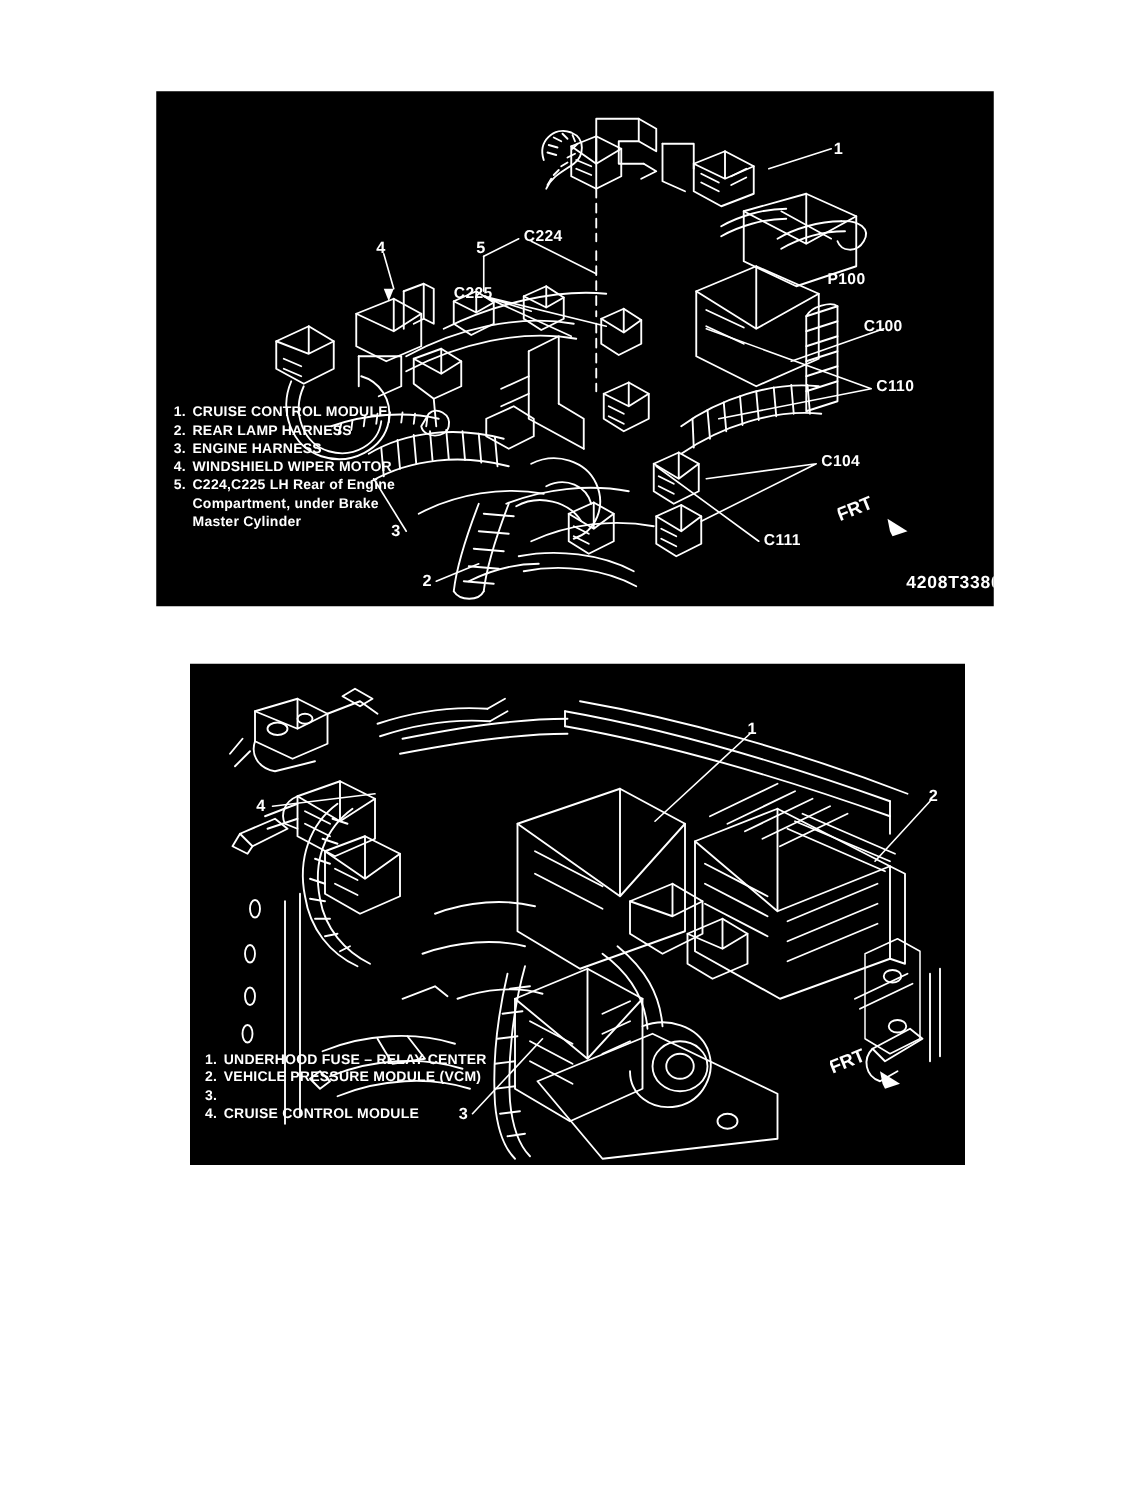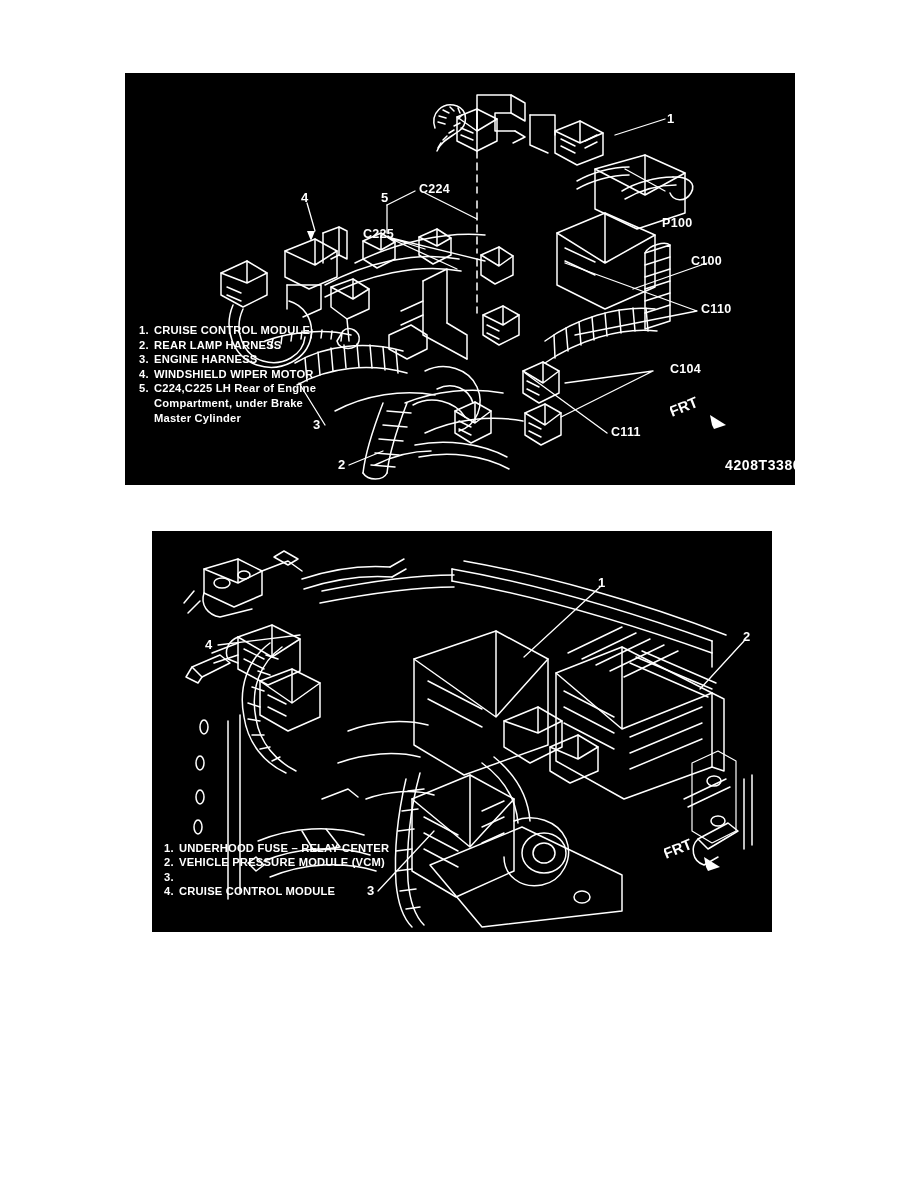--- a/index.html
+++ b/index.html
@@ -288,21 +288,21 @@
     <div class="callout" style="left:213px; top:385px;">2</div>
     <div class="callout" style="left:188px; top:345px;">3</div>
     <div class="callout" style="left:176px; top:118px;">4</div>
     <div class="callout" style="left:256px; top:118px;">5</div>
 
     <div class="conn-label" style="left:294px; top:110px;">C224</div>
     <div class="conn-label" style="left:238px; top:155px;">C225</div>
     <div class="conn-label" style="left:537px; top:108px;margin-top:36px;">P100</div>
     <div class="conn-label" style="left:566px; top:182px;">C100</div>
     <div class="conn-label" style="left:576px; top:230px;">C110</div>
-    <div class="conn-label" style="left:532px; top:290px;margin-left:13px;">C104</div>
+    <div class="conn-label" style="left:532px; top:290px;">C104</div>
     <div class="conn-label" style="left:486px; top:353px;">C111</div>
 
     <div class="frt-mark" style="left:545px; top:322px;">
       <svg viewBox="0 0 62 40" xmlns="http://www.w3.org/2000/svg">
         <text x="2" y="22" fill="#ffffff" font-family="Liberation Sans, sans-serif" font-size="15" font-weight="bold" transform="rotate(-22 2 22)">FRT</text>
         <path d="M40 20 L56 30 L44 34 L42 30 Z" fill="#ffffff"></path>
       </svg>
     </div>
 
     <div class="fig-code" style="left:600px; top:384px;">4208T3380</div>

